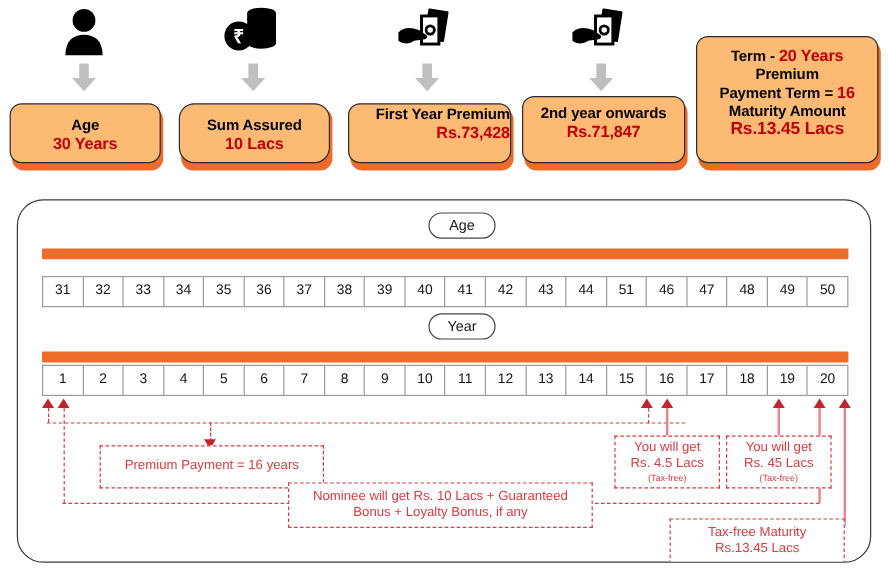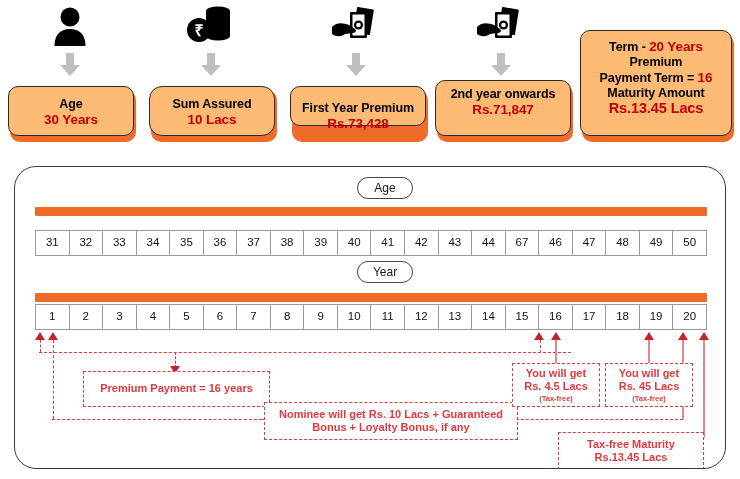--- a/index.html
+++ b/index.html
@@ -100,21 +100,21 @@
   }
   .scale .cell:last-child { border-right: 1px solid #9a9a9a; }
 
   
   .callout {
     position: absolute;
     border: 1.4px dashed #e0393e;
     background: #ffffff;
     color: #e0393e;
     text-align: center;
-    font-weight: bold;
+    font-weight: normal;
     display: flex;
     flex-direction: column;
     align-items: center;
     justify-content: center;
     line-height: 1.22;
     z-index: 6;
   }
   .callout .t  { font-size: 11px; display: block; }
   .callout .t2 { font-size: 11px; display: block; }
   .callout .sm { font-size: 7.5px; display: block; margin-top: 1px; }
@@ -212,21 +212,21 @@
           <circle cx="29.5" cy="21" r="4.6" fill="#000"></circle>
           <circle cx="29.5" cy="21" r="2.3" fill="#fff"></circle>
           <path d="M3 23 C8 18 14 19 20 21 L26 25 C27.5 26 27 28.5 25 28.8 L16 30 C12 33 7 33 3 30 Z"></path>
         </g>
       </svg>
     </div>
     <svg class="arrow-down-gray" style="left:343px; top:52px;" width="26" height="26" viewBox="0 0 26 26">
       <path d="M9 1 H17 V13 H23 L13 24 L3 13 H9 Z" fill="#bfbfbf"></path>
     </svg>
     <div class="card-shadow" style="left:292px; top:90px; width:136px; height:52px;"></div>
-    <div class="card" style="left:290px; top:86px; width:136px; height:40px; padding-top:14px;">
+    <div class="card" style="left:290px; top:86px; width:136px; height:50px; padding-top:1px;text-align:right;">
       <span class="ln">First Year Premium</span>
       <span class="ln red">Rs.73,428</span>
     </div>
 
     <div class="icon-wrap" style="left:465px; top:2px;">
       <svg width="52" height="44" viewBox="0 0 52 44">
         <g fill="#000">
           <rect x="26" y="4" width="17" height="26" rx="1" transform="rotate(9 34 17)"></rect>
           <rect x="21" y="8" width="17" height="26" rx="1" fill="#000"></rect>
           <rect x="23.5" y="10.5" width="12" height="21" fill="#fff"></rect>
@@ -268,21 +268,21 @@
         <div class="cell">35</div>
         <div class="cell">36</div>
         <div class="cell">37</div>
         <div class="cell">38</div>
         <div class="cell">39</div>
         <div class="cell">40</div>
         <div class="cell">41</div>
         <div class="cell">42</div>
         <div class="cell">43</div>
         <div class="cell">44</div>
-        <div class="cell">67</div>
+        <div class="cell">51</div>
         <div class="cell">46</div>
         <div class="cell">47</div>
         <div class="cell">48</div>
         <div class="cell">49</div>
         <div class="cell">50</div>
       </div>
 
     <div class="pill" style="left:342px; top:94px;">Year</div>
 
     <div class="orange-bar" style="left:20px; top:126px; width:672px;"></div>
@@ -339,21 +339,21 @@
 
     <div class="hline-dash" style="left:247px; top:252px; width:421px;"></div>
 
     <div class="hline-solid" style="left:600px; top:270px; width:89px;"></div>
     <div class="arr-left" style="left:592px; top:266px;"></div>
 
     <div class="callout" style="left:68px; top:204px; width:187px; height:36px;">
       <span class="t">Premium Payment = 16 years</span>
     </div>
 
-    <div class="callout" style="left:249px; top:235px; width:254px; height:38px;">
+    <div class="callout" style="left:225px; top:235px; width:254px; height:38px;">
       <span class="t">Nominee will get Rs. 10 Lacs + Guaranteed</span>
       <span class="t2">Bonus + Loyalty Bonus, if any</span>
     </div>
 
     <div class="callout" style="left:497px; top:196px; width:88px; height:44px;">
       <span class="t">You will get</span>
       <span class="t2">Rs. 4.5 Lacs</span>
       <span class="sm">(Tax-free)</span>
     </div>
 

